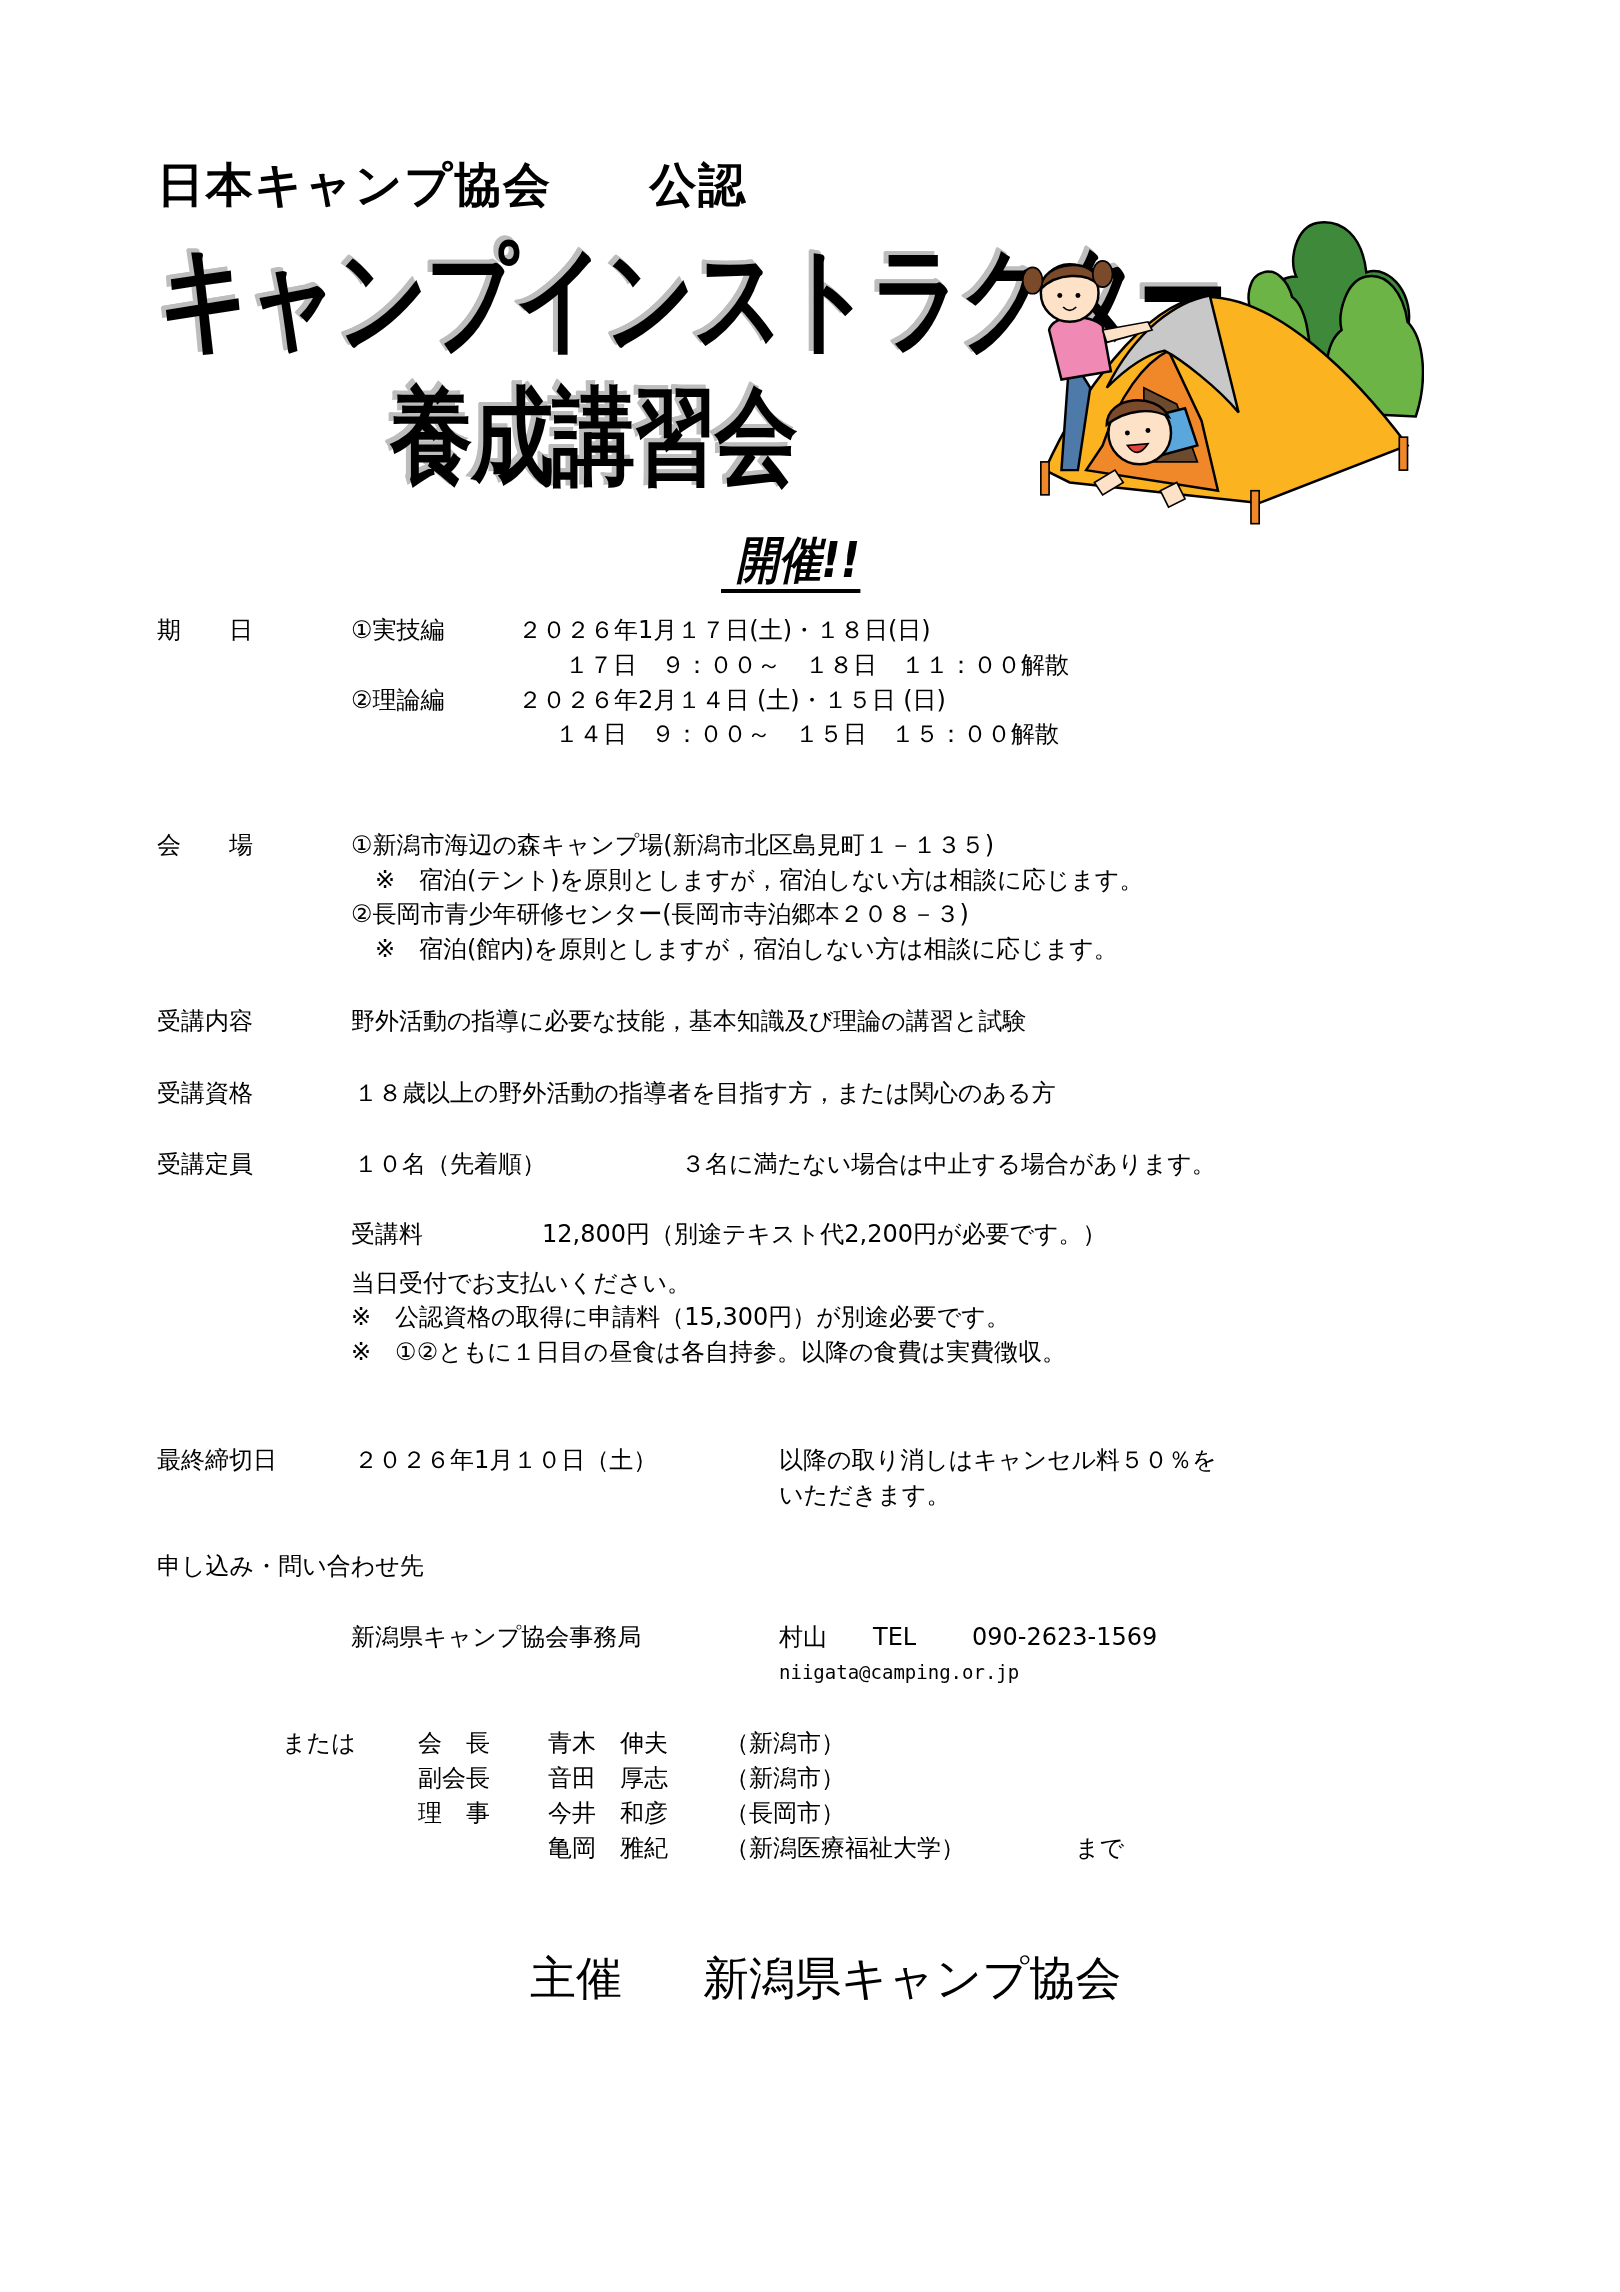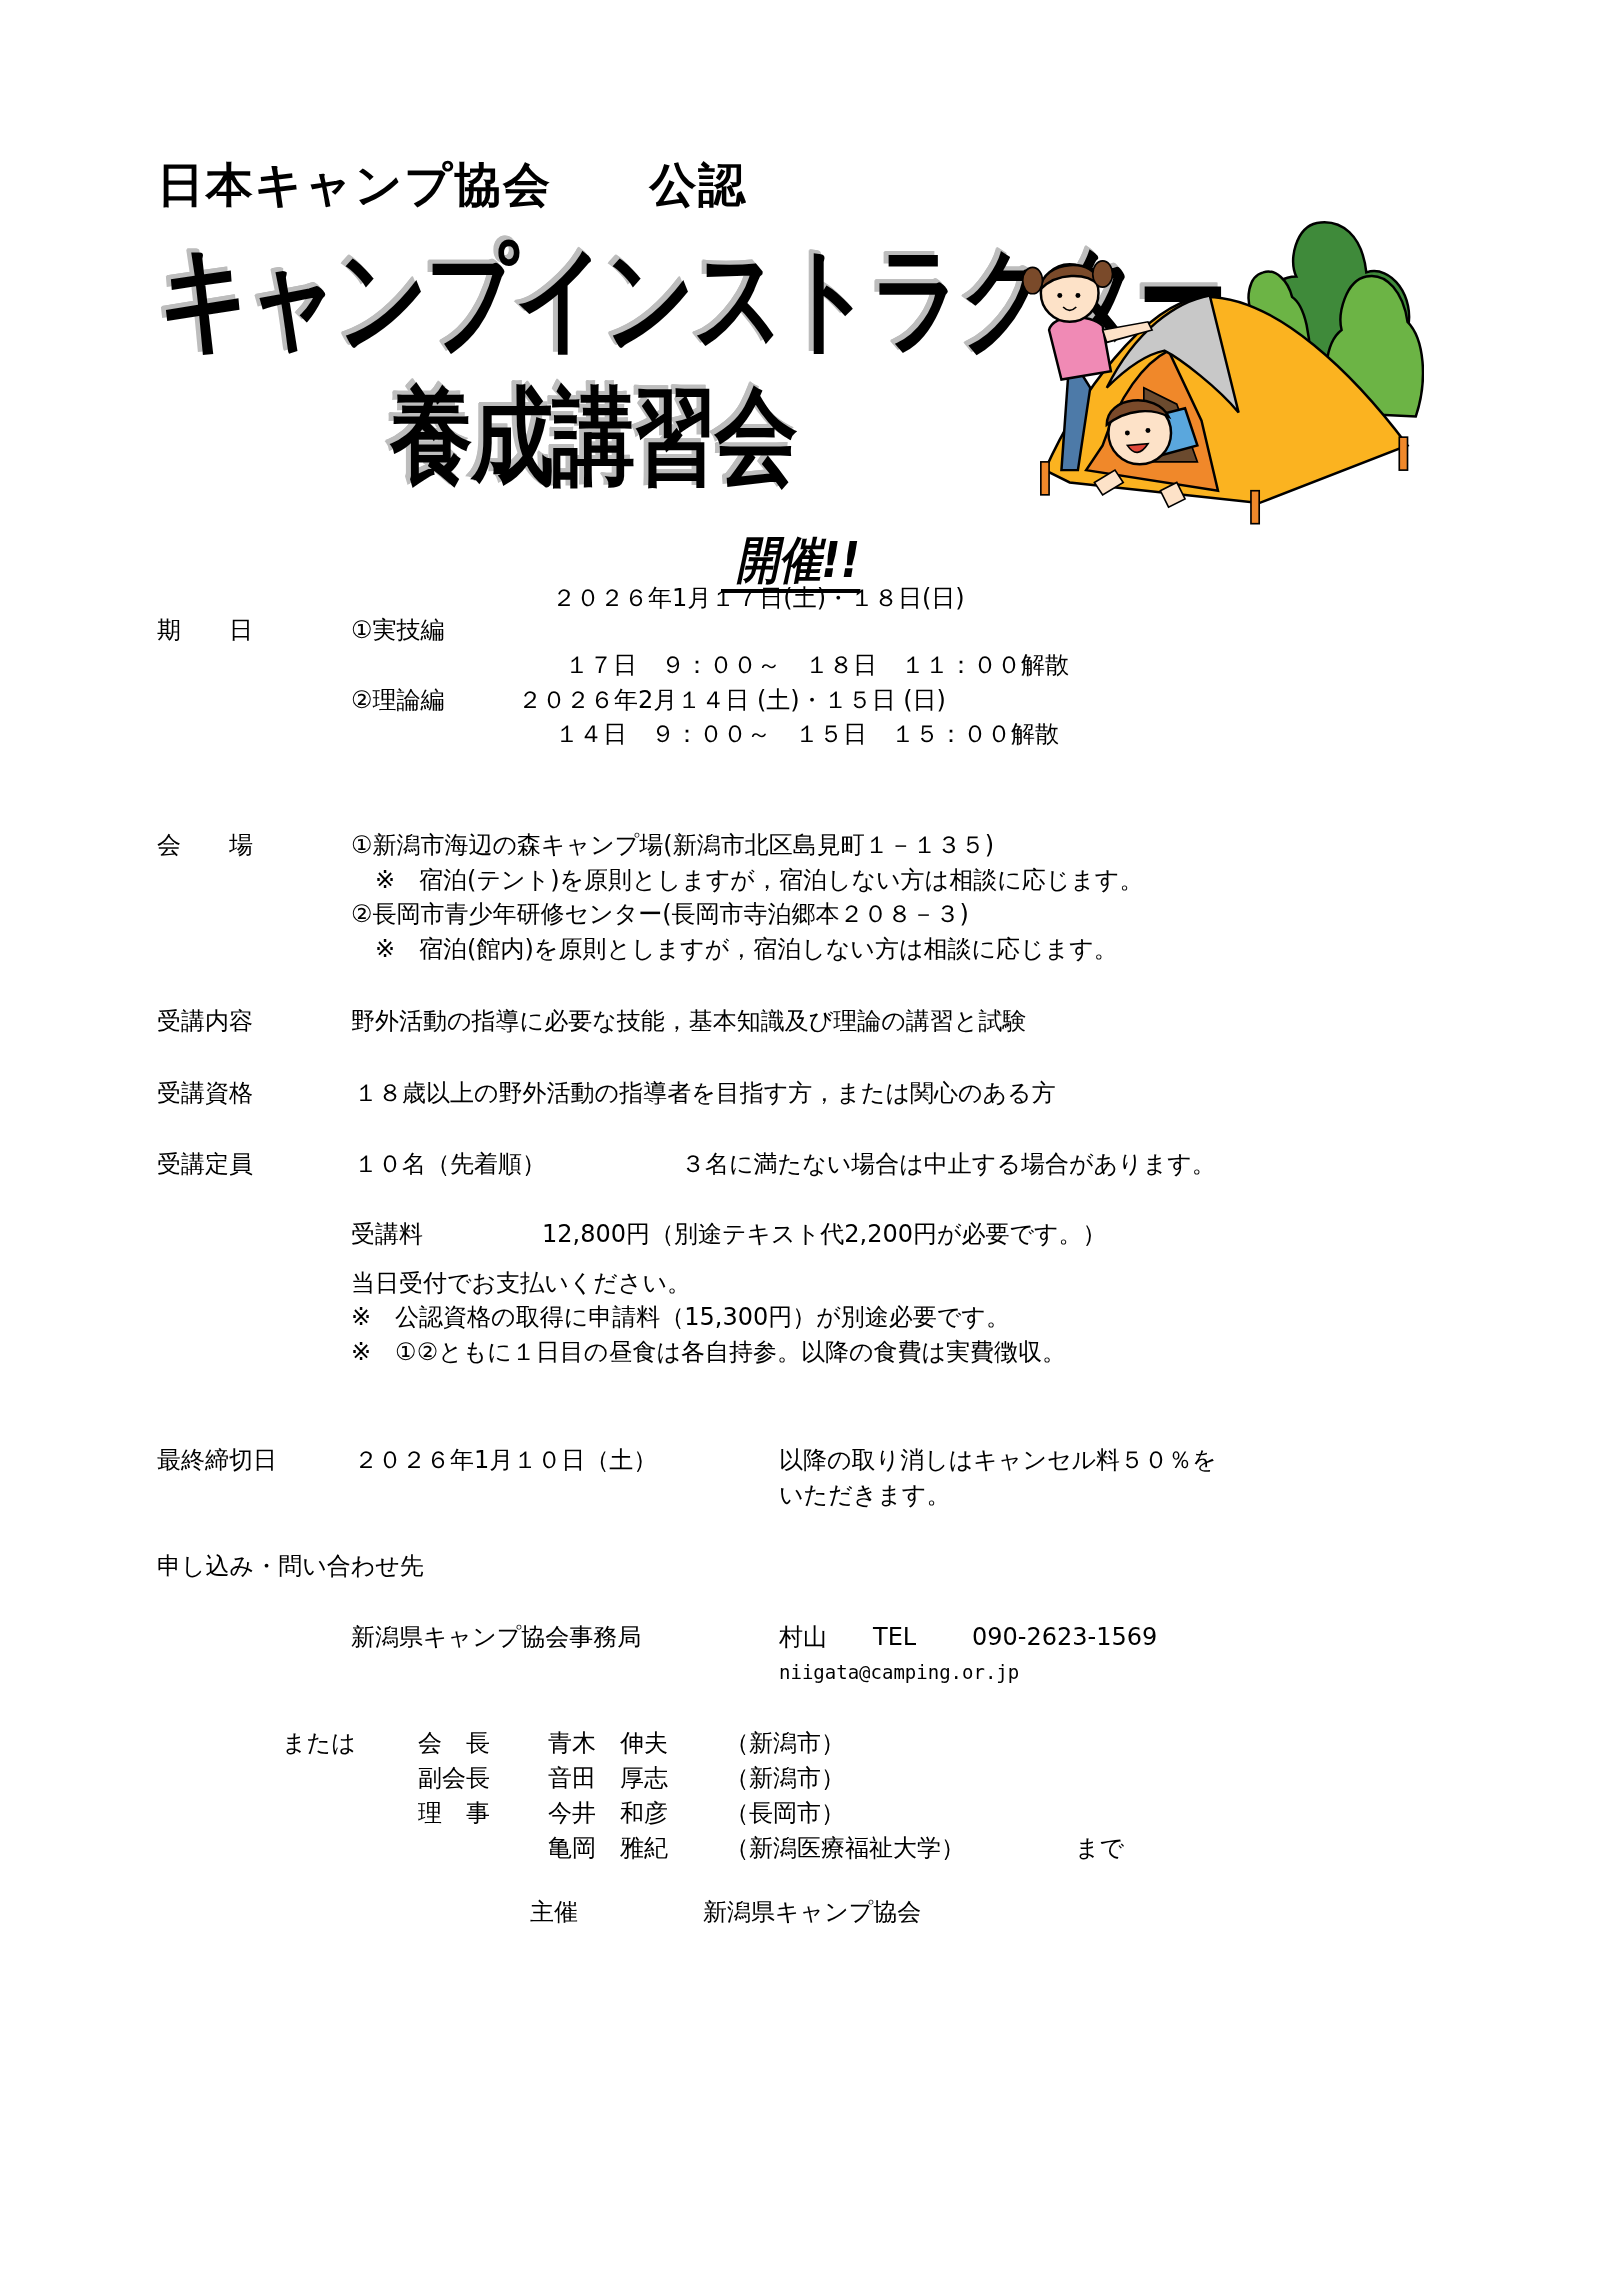--- a/index.html
+++ b/index.html
@@ -10,21 +10,21 @@
   .org { position:absolute; left:157px; top:154px; font-size:47px; font-weight:bold; letter-spacing:1.8px; }
   .title1, .title2 { position:absolute; font-weight:bold; color:#000;
         text-shadow: -5.4px -3.6px 0 #bdbdbd, -4.5px -4.5px 0 #bdbdbd, -6.3px -2.7px 0 #bdbdbd, -8px -1.8px 0 #ffffff;
         transform: scaleX(0.78); transform-origin:left top; }
   .title1 { left:159px; top:231px; font-size:115px; letter-spacing:-3.6px; line-height:134px; }
   .title2 { left:390px; top:374px; font-size:106px; letter-spacing:-1.8px; line-height:125px; }
   .kaisai { position:absolute; left:721px; top:533px; font-size:50px; font-weight:bold; font-style:italic;
             border-bottom:4.5px solid #000; padding:0 0 1.8px 18px; line-height:54px; transform:scaleX(0.85); transform-origin:left top; }
   .label { position:absolute; left:157px; }
   .illus { position:absolute; left:1012px; top:193px; width:412px; height:340px; }
-  .footer { position:absolute; left:530px; top:1890px; font-size:24px; line-height:45px; }
+  .footer { position:absolute; left:530px; top:1956px; font-size:46px; line-height:45px; }
 </style>
 </head>
 <body>
 
 <div class="org abs">日本キャンプ協会　　公認</div>
 <div class="title1 abs">キャンプインストラクター</div>
 <div class="title2 abs">養成講習会</div>
 <div class="kaisai abs">開催!!</div>
 
 <div class="illus">
@@ -62,21 +62,21 @@
     <circle cx="140" cy="285" r="3" fill="#000"></circle>
       <circle cx="165" cy="282" r="3" fill="#000"></circle>
     <path d="M140,300 Q152,318 165,298 Z" fill="#e0473a" stroke="#000" stroke-width="2"></path>
     <path d="M100,345 L125,330 L135,345 L110,360 Z" fill="#fde2c8" stroke="#000" stroke-width="2"></path>
     <path d="M180,355 L200,345 L210,365 L190,375 Z" fill="#fde2c8" stroke="#000" stroke-width="2"></path>
   </svg>
 </div>
 
 <div class="txt label abs" style="top:612px;">期　　日</div>
 <div class="txt abs" style="left:351px; top:612px;">①実技編</div>
-<div class="txt abs" style="left:518px; top:580px;margin-left:34px;">２０２６年1月１７日(土)・１８日(日)</div>
+<div class="txt abs" style="left:518px; top:612px;">２０２６年1月１７日(土)・１８日(日)</div>
 <div class="txt abs" style="left:553px; top:647px;margin-left:12px;">１７日　９：００～　１８日　１１：００解散</div>
 <div class="txt abs" style="left:351px; top:682px;">②理論編</div>
 <div class="txt abs" style="left:518px; top:682px;">２０２６年2月１４日 (土)・１５日 (日)</div>
 <div class="txt abs" style="left:555px; top:716px;">１４日　９：００～　１５日　１５：００解散</div>
 
 <div class="txt label abs" style="top:827px;">会　　場</div>
 <div class="txt abs" style="left:351px; top:827px;">①新潟市海辺の森キャンプ場(新潟市北区島見町１－１３５)</div>
 <div class="txt abs" style="left:351px; top:862px;">　※　宿泊(テント)を原則としますが，宿泊しない方は相談に応じます。</div>
 <div class="txt abs" style="left:351px; top:896px;">②長岡市青少年研修センター(長岡市寺泊郷本２０８－３)</div>
 <div class="txt abs" style="left:351px; top:931px;">　※　宿泊(館内)を原則としますが，宿泊しない方は相談に応じます。</div>

